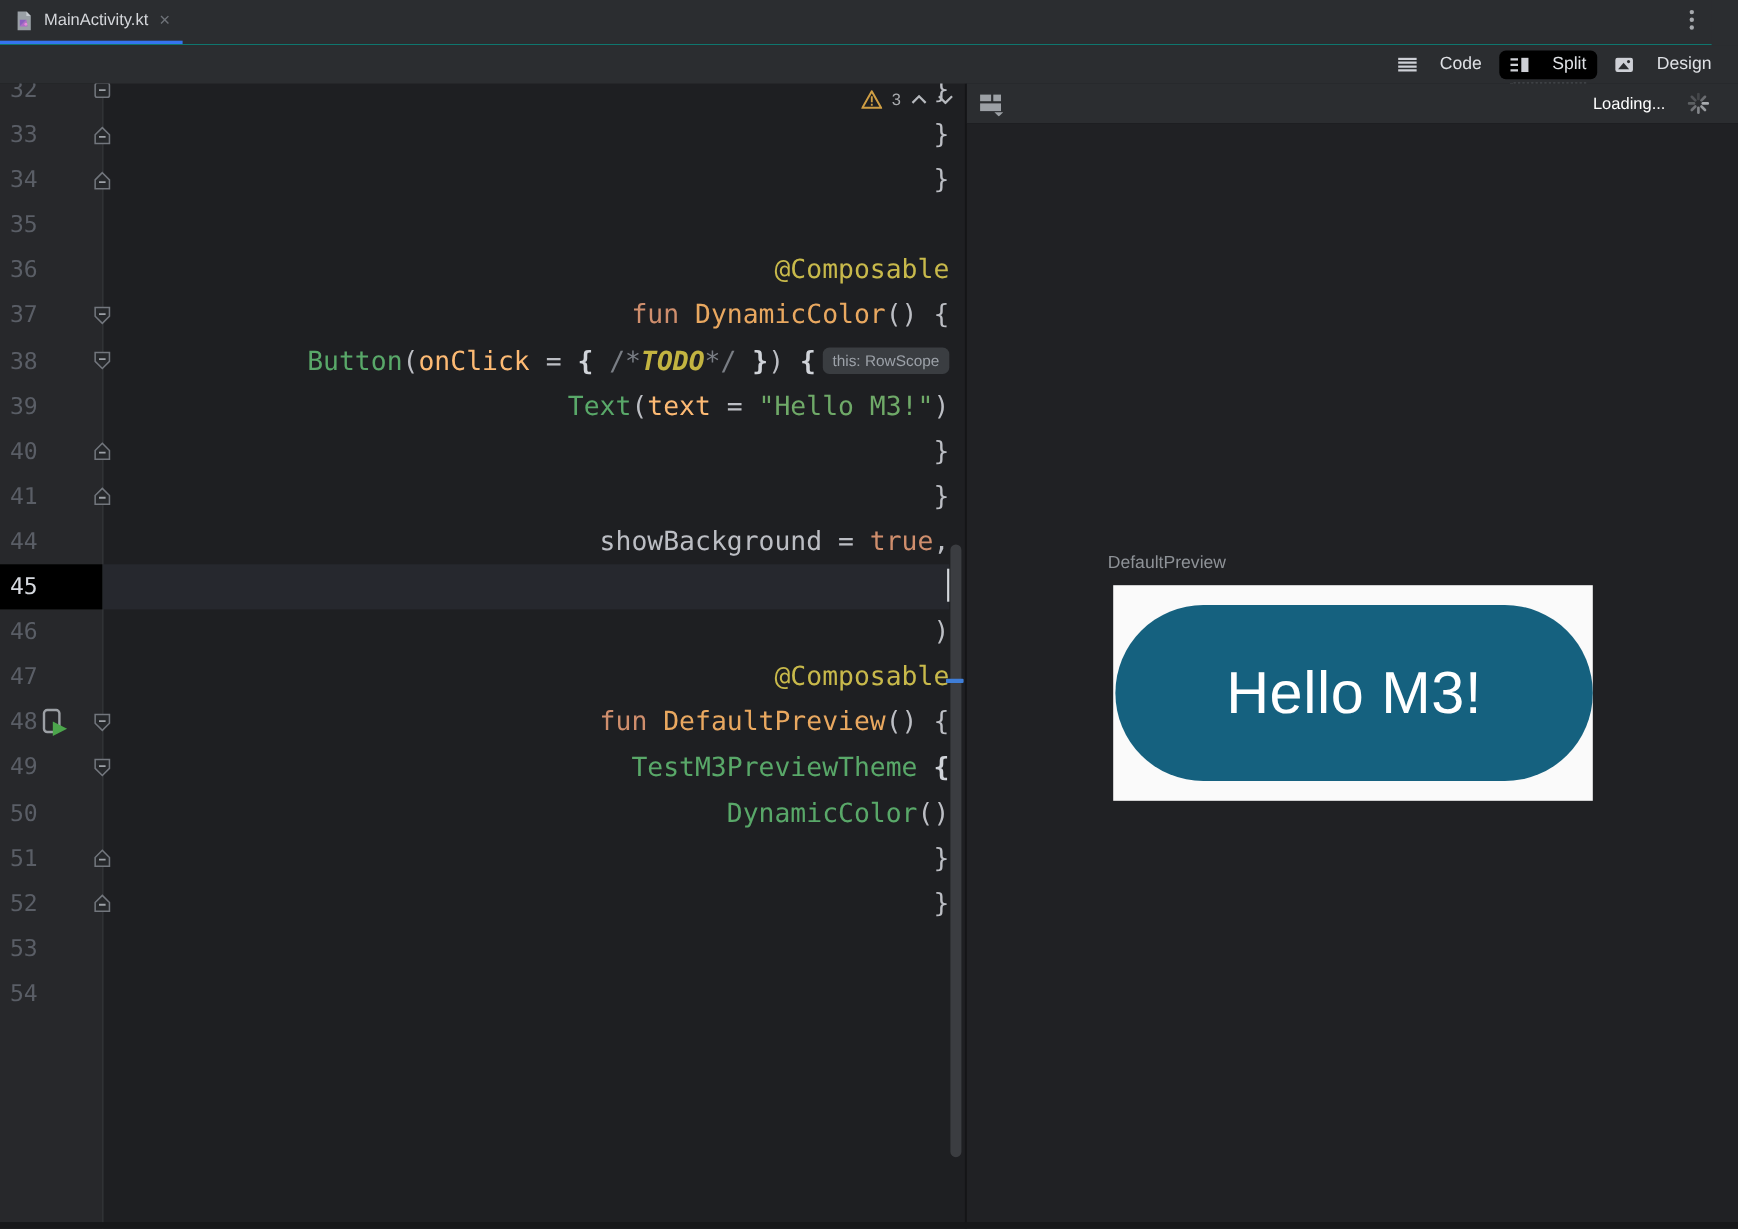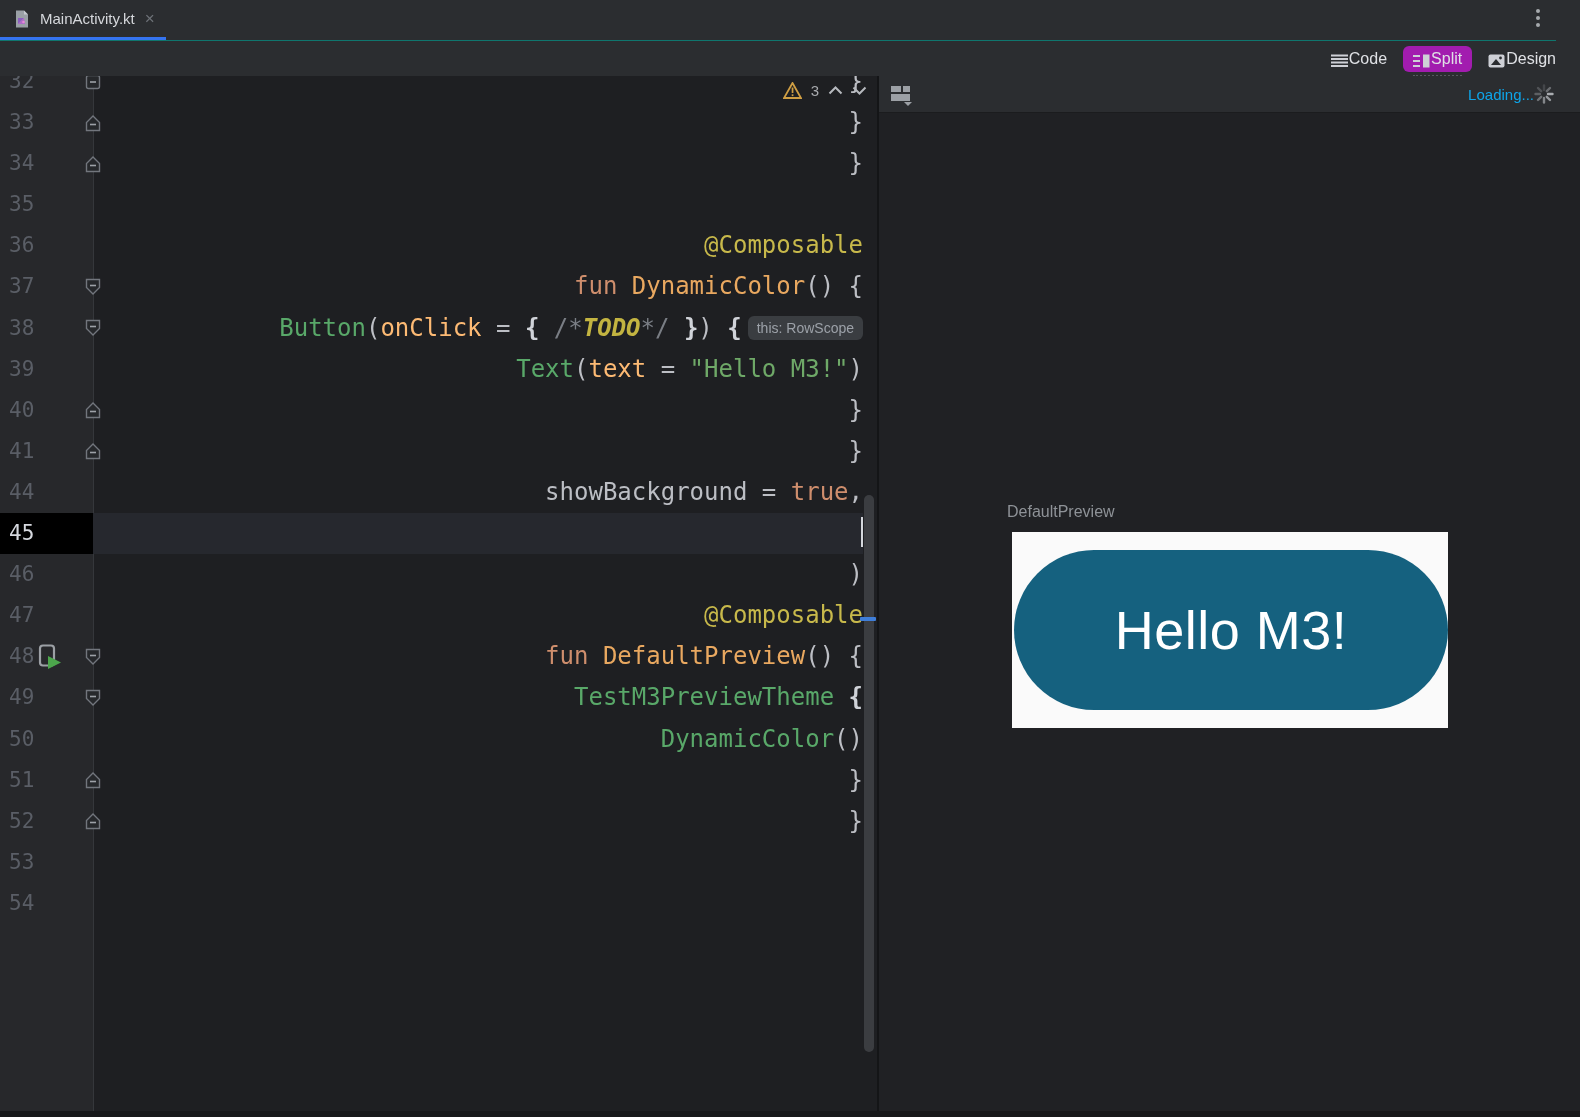--- a/index.html
+++ b/index.html
@@ -10,22 +10,22 @@
   .tabbar{position:absolute;left:0;top:0;width:1556px;height:40px;background:#2B2D30;border-bottom:1px solid #0f766e;}
   .tab{position:absolute;left:0;top:0;height:37px;width:166px;display:flex;align-items:center;gap:8px;padding-left:12px;box-sizing:border-box;}
   .tab-underline{position:absolute;left:0;top:37px;width:166px;height:3px;background:#3574F0;}
   .tab-label{color:#D5D7DB;font-size:15px;}
   .tab-close{color:#6E7278;font-size:17px;margin-left:2px;line-height:1;}
   .kebab{position:absolute;right:16px;top:9px;display:flex;flex-direction:column;gap:3px;}
   .kebab i{width:4px;height:4px;border-radius:50%;background:#A6A9AD;display:block;}
 
   
   .modebar{position:absolute;left:0;top:41px;width:1580px;height:35px;display:flex;justify-content:flex-end;align-items:center;gap:6px;padding-right:14px;box-sizing:border-box;background:#2B2D30;}
-  .mode{display:flex;align-items:flex-end;gap:1px;padding:4px 10px;border-radius:6px;color:#DFE1E5;font-size:16px;position:relative;}
-  .mode.active{background:#a21caf;}
+  .mode{display:flex;align-items:center;gap:21px;padding:4px 10px;border-radius:6px;color:#DFE1E5;font-size:16px;position:relative;}
+  .mode.active{background:#000000;}
   .mode.active:after{content:"";position:absolute;left:10px;right:10px;bottom:-5px;border-top:2px dotted #55585D;}
 
   
   .editor-pane{position:absolute;left:0;top:76px;width:877px;height:1041px;background:#1E1F22;overflow:hidden;}
   .gutter-bg{position:absolute;left:0;top:0;bottom:0;width:93px;background:#27282B;border-right:1px solid #35373B;}
   .lines{position:absolute;left:0;top:-15px;right:14px;}
   .ed-row{display:flex;height:41.1px;text-align:right;}
   .gutter-cell{flex:0 0 93px;width:93px;position:relative;box-sizing:border-box;}
   .lnum{position:absolute;left:9px;top:0;font:21px/41.1px "DejaVu Sans Mono",monospace;color:#5A5E66;}
   .ed-row.current .gutter-cell{background:#000000;}
@@ -50,21 +50,21 @@
   .warn-count{color:#A8AAAE;font-size:15px;}
   .sb-thumb{position:absolute;right:3px;top:419px;width:10px;height:557px;border-radius:6px;background:rgba(130,134,140,0.30);}
   .sb-caret-mark{position:absolute;right:1px;top:541px;width:16px;height:4px;background:#3F7ED8;border-radius:1px;}
 
   
   .v-divider{position:absolute;left:877px;top:76px;width:2px;height:1041px;background:#141517;}
 
   
   .preview-pane{position:absolute;left:879px;top:76px;width:701px;height:1041px;background:#202124;}
   .pv-toolbar{position:absolute;left:0;top:0;width:701px;height:37px;background:#2B2D30;border-bottom:1px solid #1B1C1E;display:flex;align-items:center;justify-content:space-between;box-sizing:border-box;padding:0 26px 0 10px;}
-  .pv-loading{display:flex;align-items:center;gap:0;color:#0ea5e9;font-size:15px;}
+  .pv-loading{display:flex;align-items:center;gap:20px;color:#ffffff;font-size:15px;}
   .pv-content{position:absolute;left:0;top:37px;width:701px;height:1004px;}
   .pv-name{position:absolute;left:128px;top:390px;color:#8E9297;font-size:16px;}
   .pv-canvas{position:absolute;left:133px;top:419px;width:436px;height:196px;background:#FAFAFA;}
   .pv-pill{position:absolute;left:2px;top:18px;width:434px;height:160px;border-radius:80px;background:#15617F;display:flex;align-items:center;justify-content:center;text-align:right;}
   .pv-pill-label{color:#FFFFFF;font-size:54px;letter-spacing:0.5px;}
 
   .bottom-edge{position:absolute;left:0;bottom:0;width:1580px;height:6px;background:#17181A;}
 </style>
 </head>
 <body>

